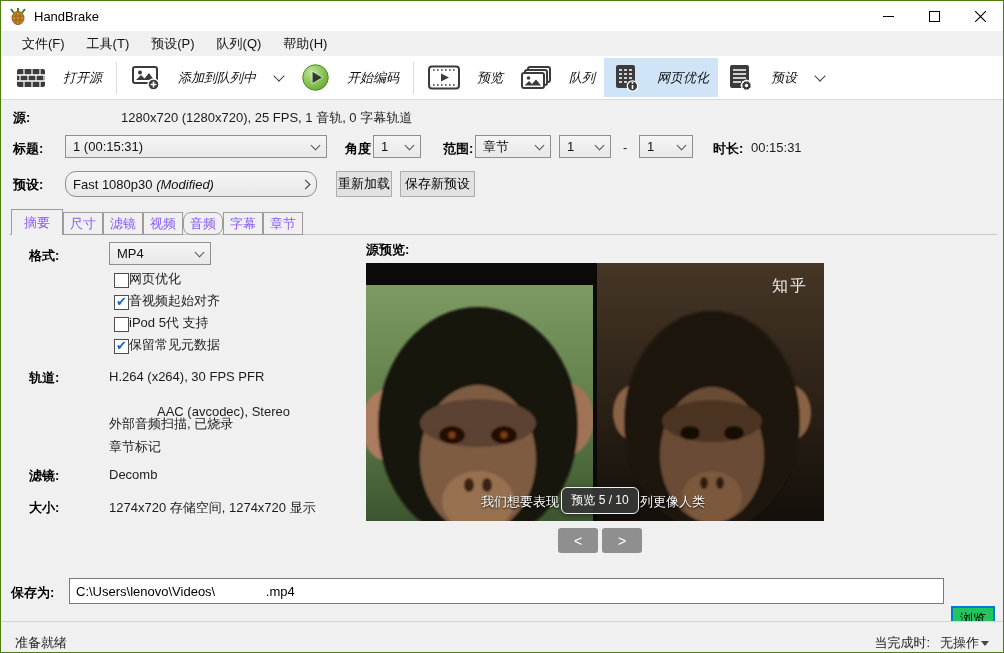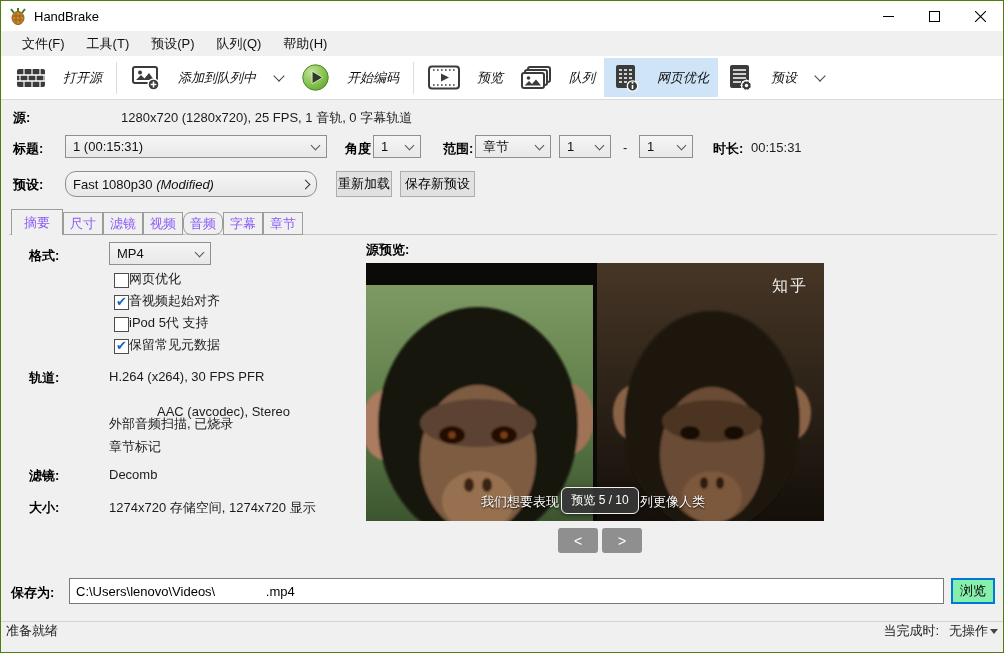--- a/index.html
+++ b/index.html
@@ -40,23 +40,23 @@
   .previewbox{position:absolute;top:262px;left:365px;width:458px;height:258px;background:#0b0a09;}
   .watermark{position:absolute;top:13px;right:16px;color:#ededed;font-size:16px;letter-spacing:2px;}
   .sub{position:absolute;bottom:10px;color:#fff;font-size:13px;white-space:nowrap;text-shadow:0 1px 2px #000;}
   .sub.left{right:265px;}
   .sub.right{left:274px;}
   .ptooltip{position:absolute;left:195px;bottom:7px;width:76px;height:25px;background:rgba(55,55,55,.92);border:1px solid #f2f2f2;border-radius:6px;color:#fff;font-size:12px;display:flex;align-items:center;justify-content:center;box-shadow:0 1px 4px rgba(0,0,0,.5);}
   .pnav{position:absolute;top:527px;left:557px;display:flex;gap:4px;}
   .pnavbtn{width:40px;height:25px;background:#8f8f8f;border:none;border-radius:3px;color:#fff;font-size:14px;display:flex;align-items:center;justify-content:center;}
   
   .savepath{position:absolute;top:577px;left:68px;width:875px;height:26px;border:1px solid #7a7a7a;background:#fff;font-size:13px;font-family:"Liberation Sans","DejaVu Sans",sans-serif;padding:0 6px;box-sizing:border-box;color:#000;}
-  .browsebtn{top:577px;left:950px;width:44px;height:26px;border:2px solid #0078d7;background:#86efac;}
-  
-  .statusbar{position:absolute;left:0;right:0;bottom:0;height:31px;background:#f0f0f0;border-top:1px solid #d4d4d4;display:flex;align-items:flex-start;padding:0 5px;font-size:13px;color:#222;box-sizing:border-box;}
+  .browsebtn{top:605px;left:950px;width:44px;height:26px;border:2px solid #0078d7;background:#22c55e;}
+  
+  .statusbar{position:absolute;left:0;right:0;bottom:0;height:31px;background:#f0f0f0;border-top:1px solid #d4d4d4;display:flex;align-items:flex-end;padding:0 14px;font-size:13px;color:#222;box-sizing:border-box;}
   .sbright{margin-left:auto;display:flex;align-items:center;gap:10px;}
   .downtri{width:0;height:0;border-left:4px solid transparent;border-right:4px solid transparent;border-top:5px solid #444;margin-left:2px;}
 </style>
 </head>
 <body>
 
 <div class="window">
 
   <div class="titlebar">
     <svg width="18" height="18" viewBox="0 0 18 18">

